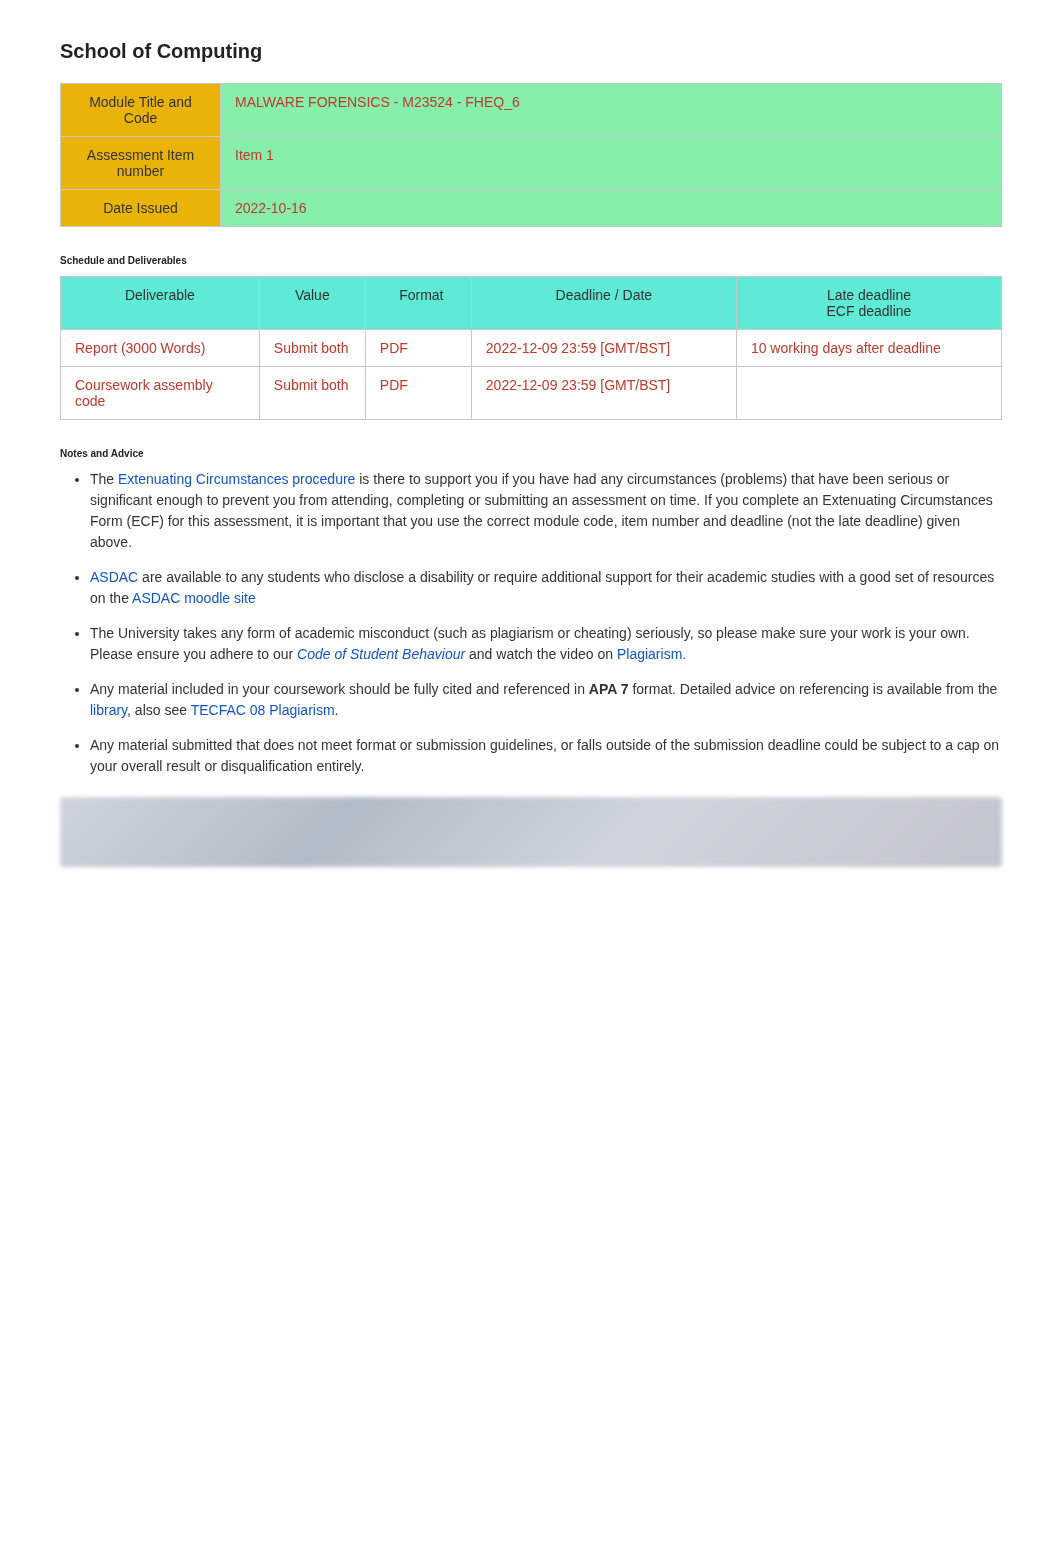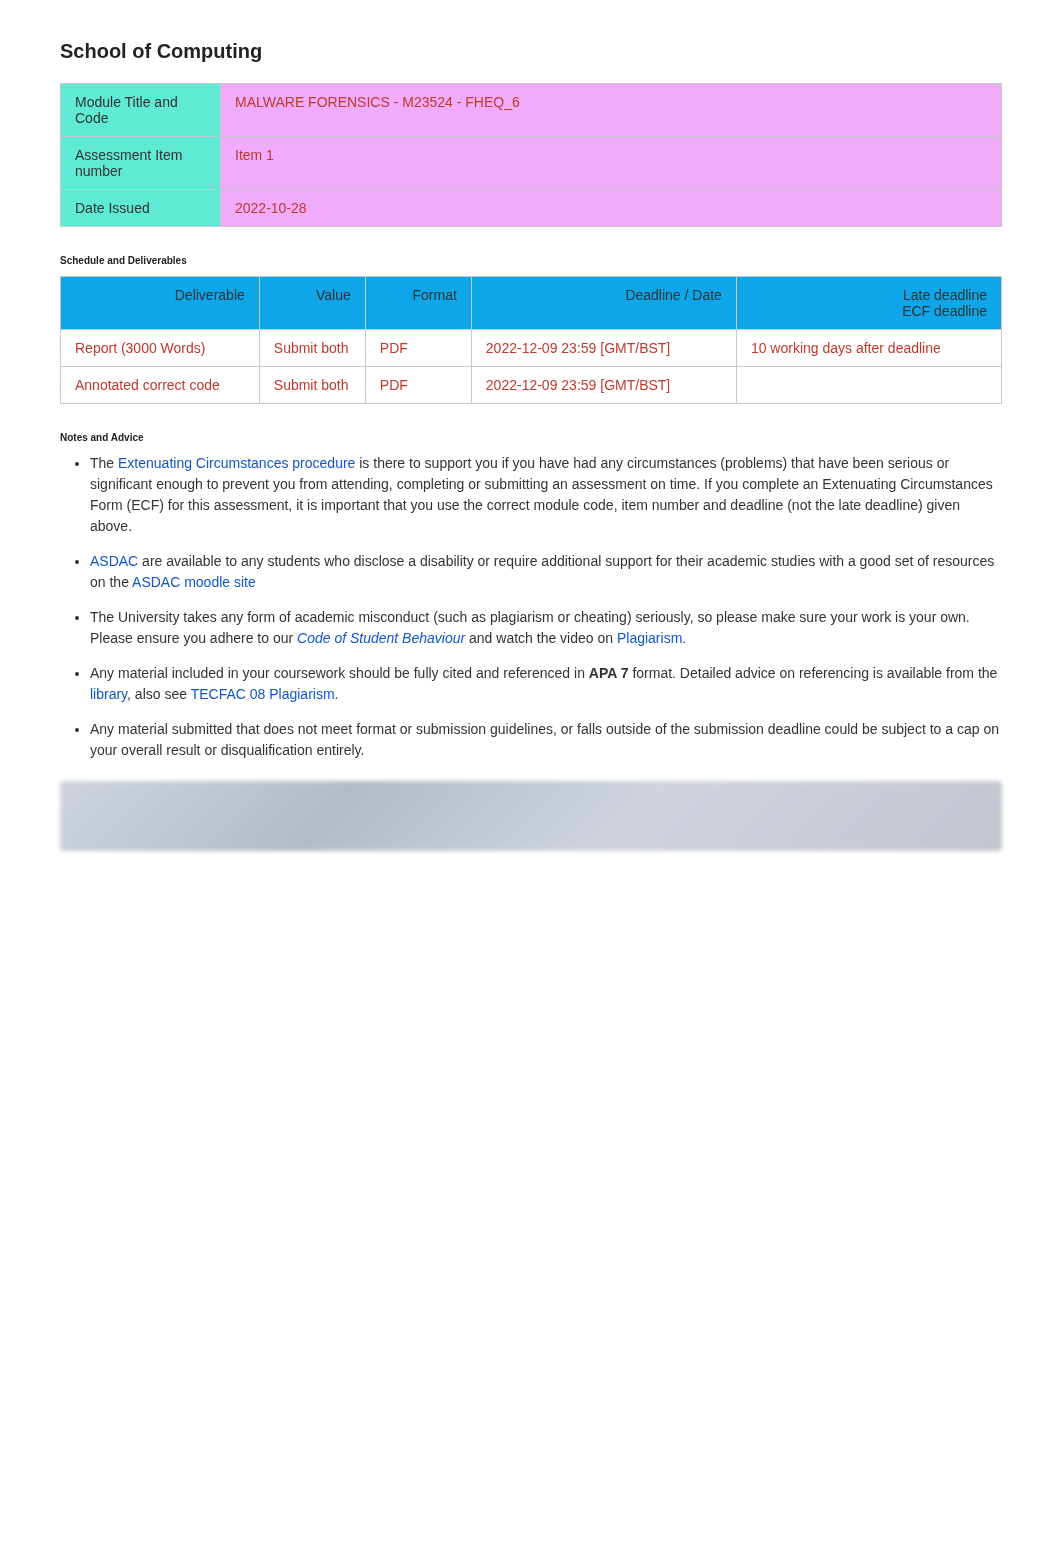--- a/index.html
+++ b/index.html
@@ -23,46 +23,47 @@
       border: 1px solid #c8c8c8;
       margin-bottom: 28px;
     }
     .info-table td {
       padding: 10px 14px;
       vertical-align: top;
       border: 1px solid #c8c8c8;
     }
     .info-table td:first-child {
       width: 160px;
-      background: #5eead4;
+      background: #eab308;
       color: #333;
       font-weight: normal;
+      text-align: center;
     }
     .info-table td:last-child {
-      background: #f0abfc;
+      background: #86efac;
       color: #c0392b;
     }
     .section-title {
       font-size: 10px;
       font-weight: bold;
       margin-bottom: 10px;
       color: #222;
     }
     .deliverables-table {
       width: 100%;
       border-collapse: collapse;
       border: 1px solid #c8c8c8;
       margin-bottom: 28px;
     }
     .deliverables-table th {
       padding: 10px 14px;
-      background: #0ea5e9;
+      background: #5eead4;
       border: 1px solid #c8c8c8;
       font-weight: normal;
-      text-align: right;
+      text-align: center;
       color: #333;
       vertical-align: top;
     }
     .deliverables-table td {
       padding: 10px 14px;
       border: 1px solid #c8c8c8;
       vertical-align: top;
       color: #c0392b;
     }
     .deliverables-table .col-deliverable { width: 150px; }
@@ -103,21 +104,21 @@
     <tr>
       <td>Module Title and<br>Code</td>
       <td>MALWARE FORENSICS - M23524 - FHEQ_6</td>
     </tr>
     <tr>
       <td>Assessment Item<br>number</td>
       <td>Item 1</td>
     </tr>
     <tr>
       <td>Date Issued</td>
-      <td>2022-10-28</td>
+      <td>2022-10-16</td>
     </tr>
   </tbody>
 </table>
 
 <div class="notes-section" style="margin-bottom:8px;">
   <div class="section-title">Schedule and Deliverables</div>
 </div>
 
 <table class="deliverables-table">
   <thead>
@@ -131,21 +132,21 @@
   </thead>
   <tbody>
     <tr>
       <td>Report (3000 Words)</td>
       <td>Submit both</td>
       <td>PDF</td>
       <td>2022-12-09 23:59 [GMT/BST]</td>
       <td>10 working days after deadline</td>
     </tr>
     <tr>
-      <td>Annotated correct code</td>
+      <td>Coursework assembly code</td>
       <td>Submit both</td>
       <td>PDF</td>
       <td>2022-12-09 23:59 [GMT/BST]</td>
       <td></td>
     </tr>
   </tbody>
 </table>
 
 <div class="notes-section">
   <div class="section-title">Notes and Advice</div>

